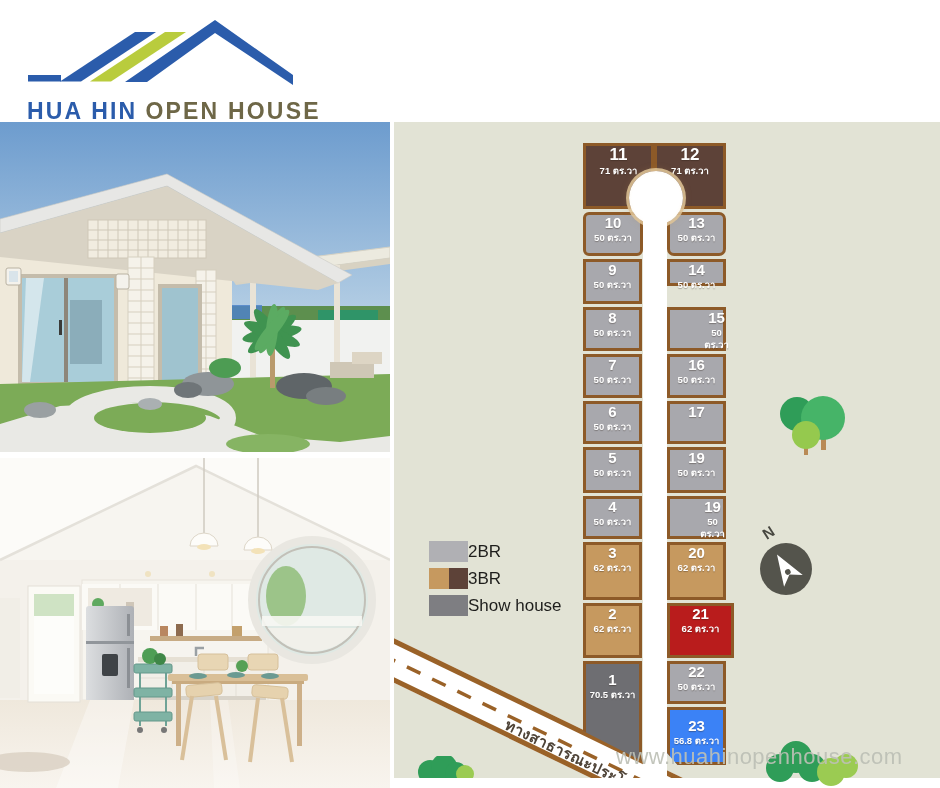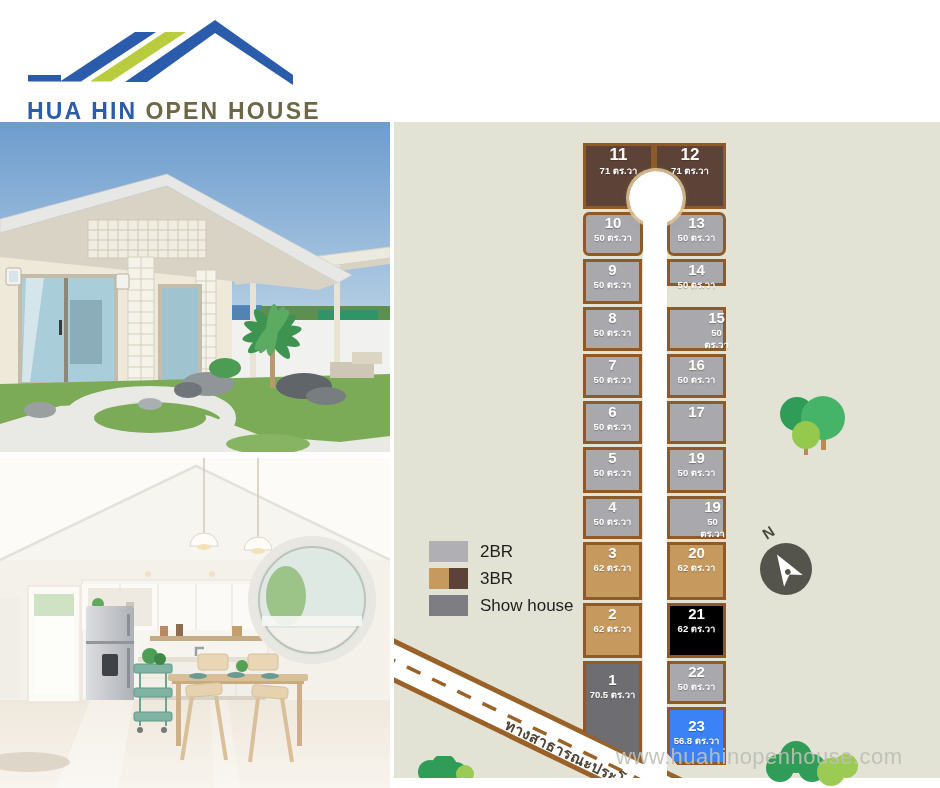--- a/index.html
+++ b/index.html
@@ -28,21 +28,21 @@
         text-align:center;z-index:3;}
   .pnum{font-weight:bold;font-size:15px;line-height:1.1;text-shadow:0 1px 1px rgba(40,30,20,.35);}
   .parea{font-weight:bold;font-size:9.5px;line-height:1.35;text-shadow:0 1px 1px rgba(40,30,20,.35);}
   .plot.big .pnum{font-size:17px;}
   .plot.toptext{justify-content:flex-start;padding-top:8px;}
   
   .legend{position:absolute;left:35px;top:419px;z-index:4;}
   .legend-row{display:flex;align-items:center;margin-bottom:6px;}
   .swatch{width:39px;height:21px;display:flex;}
   .swatch-half{height:100%;}
-  .legend-label{margin-left:12px;font-size:17px;color:#1e1e1c;}
+  .legend-label{margin-left:0;font-size:17px;color:#1e1e1c;}
   
   .compass{position:absolute;left:365px;top:420px;width:54px;height:54px;z-index:4;}
   .compass-n{position:absolute;left:369px;top:402px;font-size:15px;font-weight:bold;color:#474740;
              transform:rotate(-33deg);z-index:4;}
   .trees-right{position:absolute;left:381px;top:266px;z-index:4;}
   .bush-bl{position:absolute;left:22px;top:634px;z-index:3;}
   .bush-br{position:absolute;left:368px;top:614px;z-index:6;}
   .strip{position:absolute;left:0;top:656px;width:546px;height:10px;background:#fff;z-index:5;}
   .watermark{position:absolute;left:222px;top:622px;font-size:22px;letter-spacing:.5px;
              color:#bdc0b6;opacity:.92;z-index:7;white-space:nowrap;}
@@ -326,21 +326,21 @@
           <span class="parea">50 ตร.วา</span>
         </div>
         <div class="plot" style="left: 273px; top: 374px; width: 59px; height: 43px; background: rgb(168, 168, 173); border-color: rgb(141, 90, 40); padding-left: 32px;">
           <span class="pnum">19</span>
           <span class="parea">50 ตร.วา</span>
         </div>
         <div class="plot" style="left: 273px; top: 420px; width: 59px; height: 58px; background: rgb(198, 153, 95); border-color: rgb(141, 90, 40);">
           <span class="pnum">20</span>
           <span class="parea">62 ตร.วา</span>
         </div>
-        <div class="plot" style="left: 273px; top: 481px; width: 59px; height: 55px; background: #000000; border-color: rgb(141, 90, 40);">
+        <div class="plot" style="left: 273px; top: 481px; width: 67px; height: 55px; background: #b91c1c; border-color: rgb(141, 90, 40);">
           <span class="pnum">21</span>
           <span class="parea">62 ตร.วา</span>
         </div>
         <div class="plot" style="left: 273px; top: 539px; width: 59px; height: 43px; background: rgb(168, 168, 173); border-color: rgb(141, 90, 40);">
           <span class="pnum">22</span>
           <span class="parea">50 ตร.วา</span>
         </div>
         <div class="plot toptext" style="left: 273px; top: 585px; width: 59px; height: 58px; clip-path: polygon(0px 0px, 100% 0px, 100% 71px, 22px 71px, 0px 46px); background: #3b82f6; border-color: rgb(141, 90, 40); text-align: right;">
           <span class="pnum">23</span>
           <span class="parea">56.8 ตร.วา</span>

